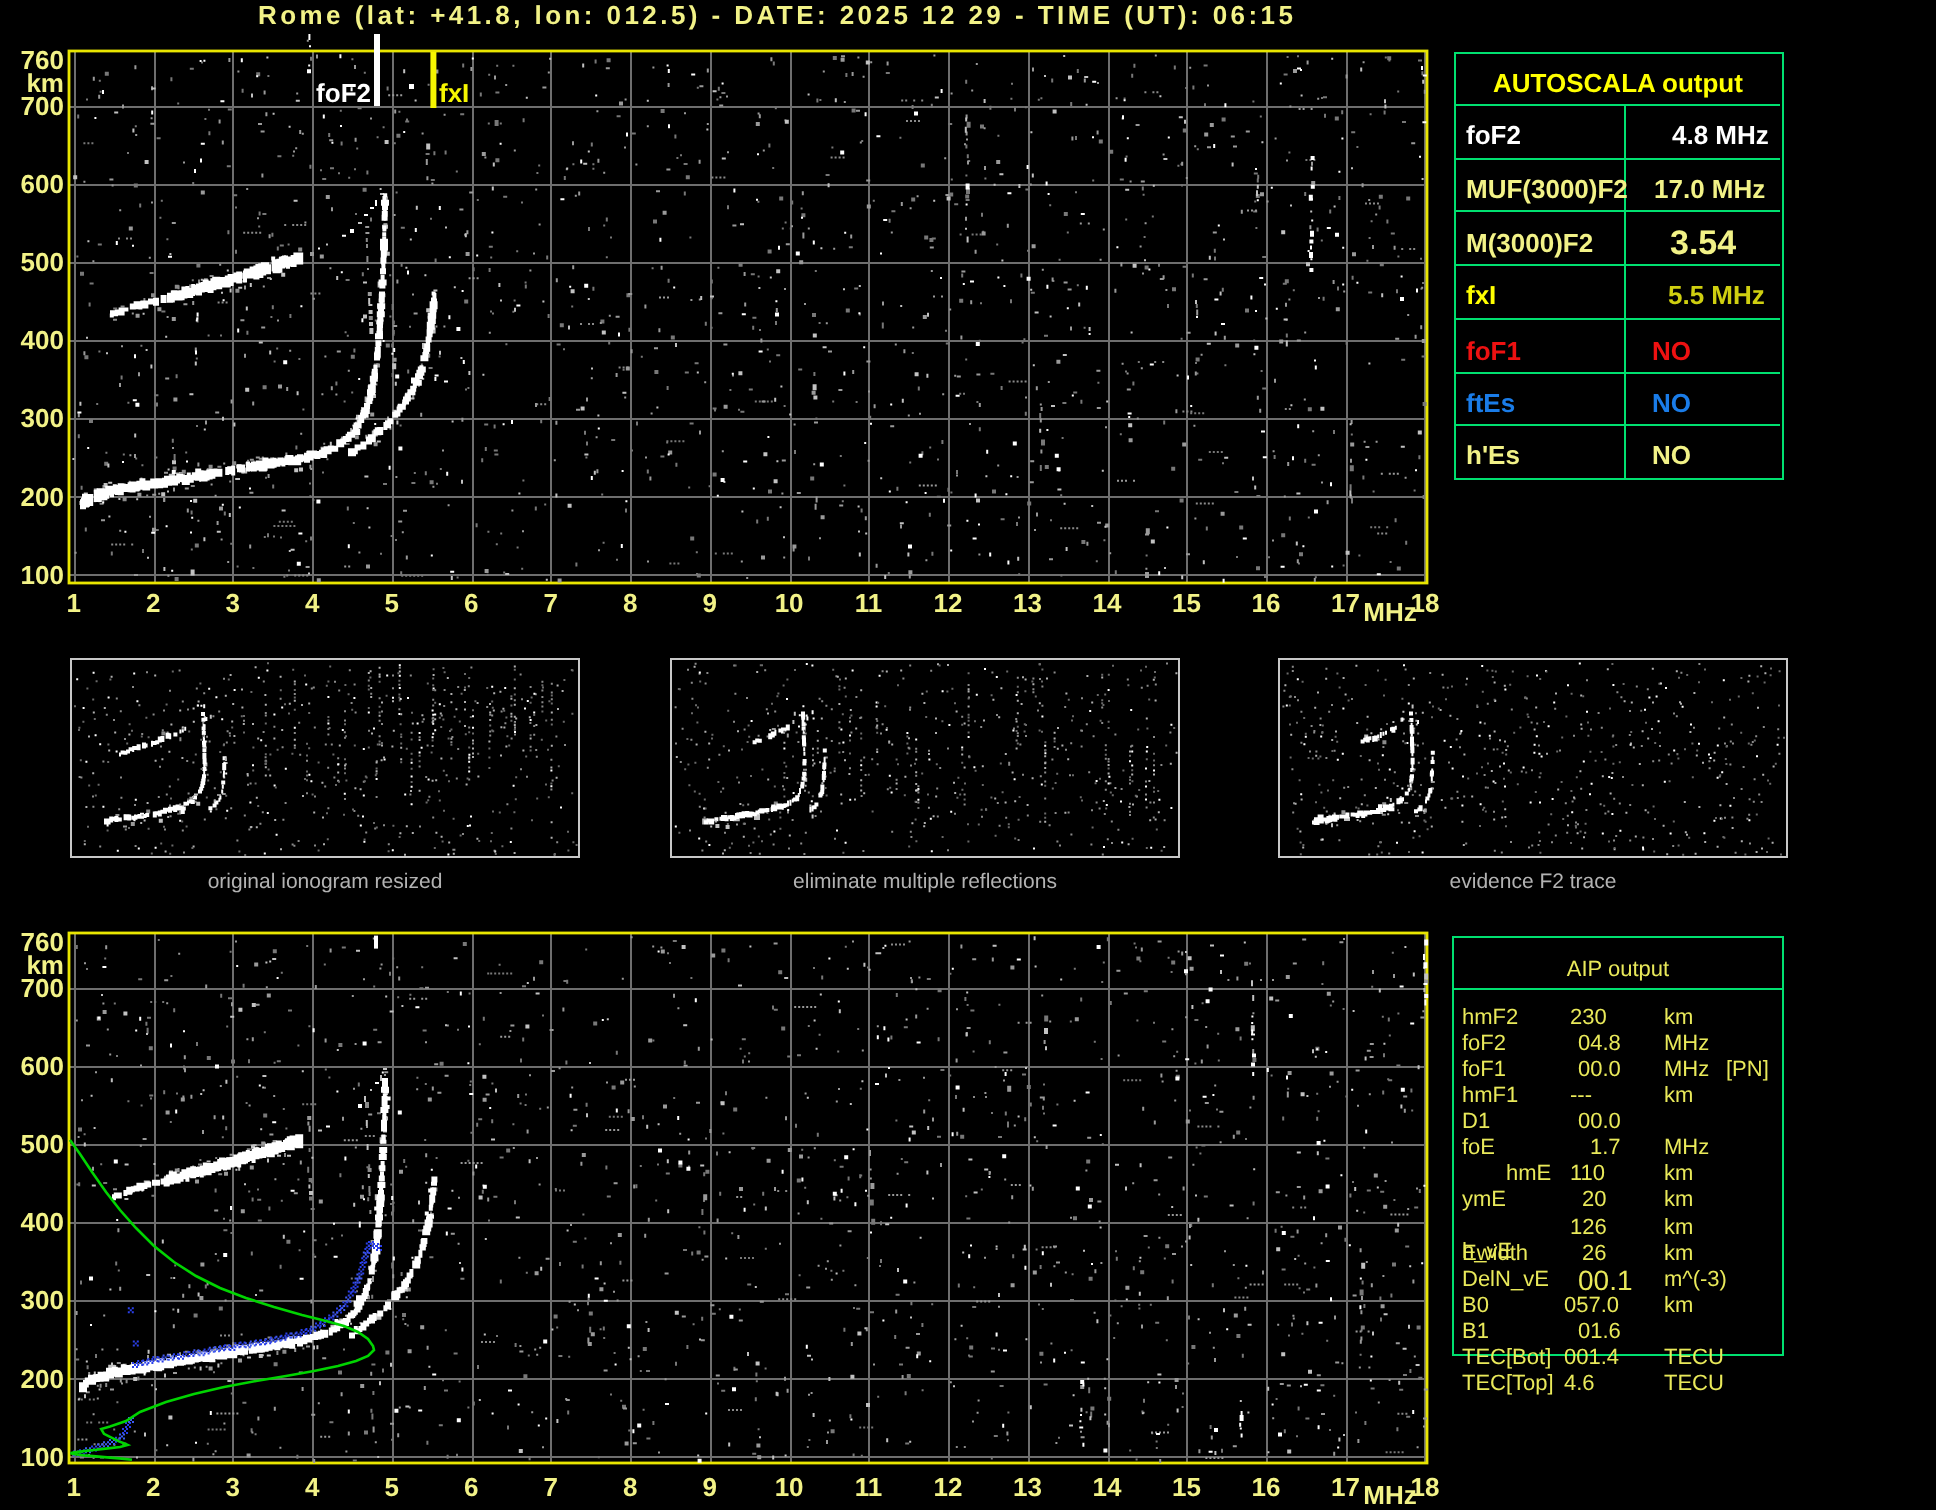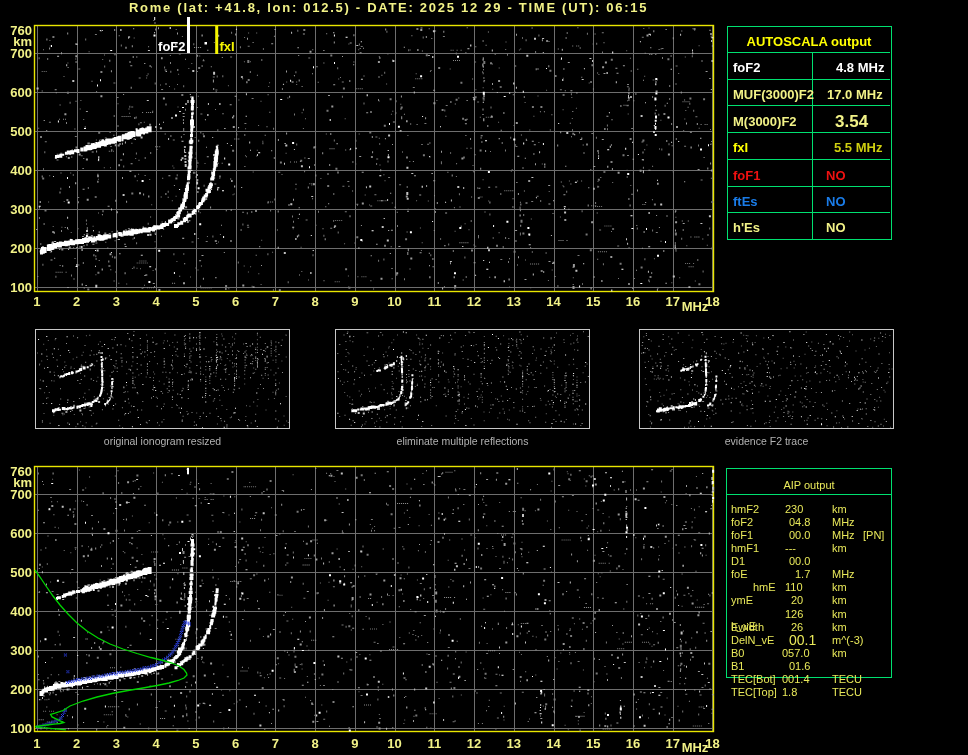--- a/index.html
+++ b/index.html
@@ -152,17 +152,17 @@
 <div style="position:absolute;left:832px;top:633px;color:#e9e95a;font-size:11px;font-weight:normal;">m^(-3)</div>
 <div style="position:absolute;left:731px;top:646px;color:#e9e95a;font-size:11px;font-weight:normal;">B0</div>
 <div style="position:absolute;left:782px;top:646px;color:#e9e95a;font-size:11px;font-weight:normal;">057.0</div>
 <div style="position:absolute;left:832px;top:646px;color:#e9e95a;font-size:11px;font-weight:normal;">km</div>
 <div style="position:absolute;left:731px;top:659px;color:#e9e95a;font-size:11px;font-weight:normal;">B1</div>
 <div style="position:absolute;left:789px;top:659px;color:#e9e95a;font-size:11px;font-weight:normal;">01.6</div>
 <div style="position:absolute;left:731px;top:672px;color:#e9e95a;font-size:11px;font-weight:normal;">TEC[Bot]</div>
 <div style="position:absolute;left:782px;top:672px;color:#e9e95a;font-size:11px;font-weight:normal;">001.4</div>
 <div style="position:absolute;left:832px;top:672px;color:#e9e95a;font-size:11px;font-weight:normal;">TECU</div>
 <div style="position:absolute;left:731px;top:685px;color:#e9e95a;font-size:11px;font-weight:normal;">TEC[Top]</div>
-<div style="position:absolute;left:782px;top:685px;color:#e9e95a;font-size:11px;font-weight:normal;">1.8</div>
+<div style="position:absolute;left:782px;top:685px;color:#e9e95a;font-size:11px;font-weight:normal;">4.6</div>
 <div style="position:absolute;left:832px;top:685px;color:#e9e95a;font-size:11px;font-weight:normal;">TECU</div>
 <div style="position:absolute;left:36px;top:434px;color:#b2b2b2;font-size:10.5px;font-weight:normal;width:253px;text-align:center;">original ionogram resized</div>
 <div style="position:absolute;left:336px;top:434px;color:#b2b2b2;font-size:10.5px;font-weight:normal;width:253px;text-align:center;">eliminate multiple reflections</div>
 <div style="position:absolute;left:640px;top:434px;color:#b2b2b2;font-size:10.5px;font-weight:normal;width:253px;text-align:center;">evidence F2 trace</div>
 
 </body></html>

